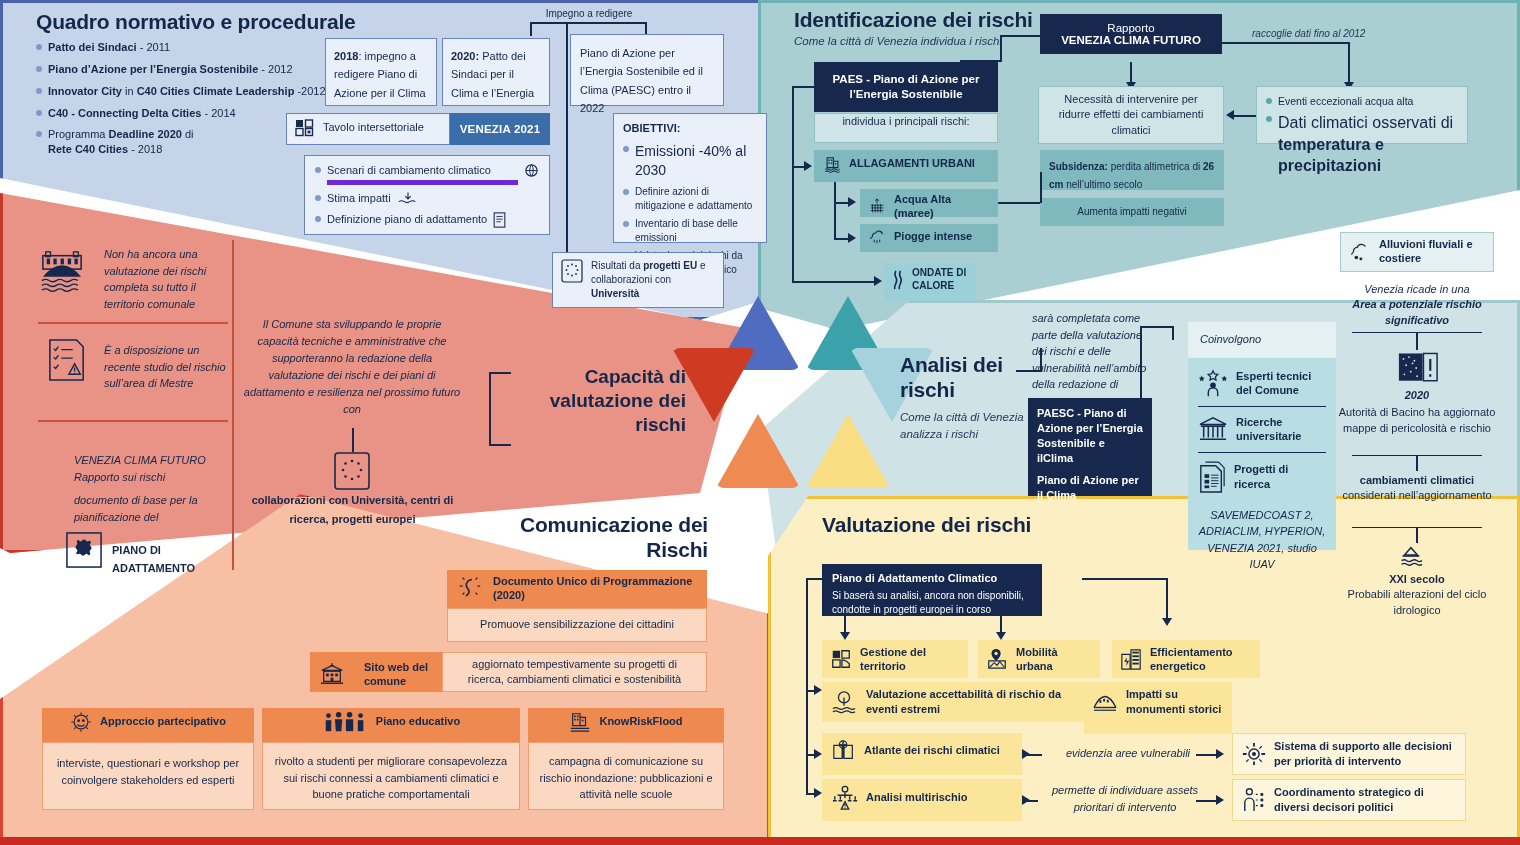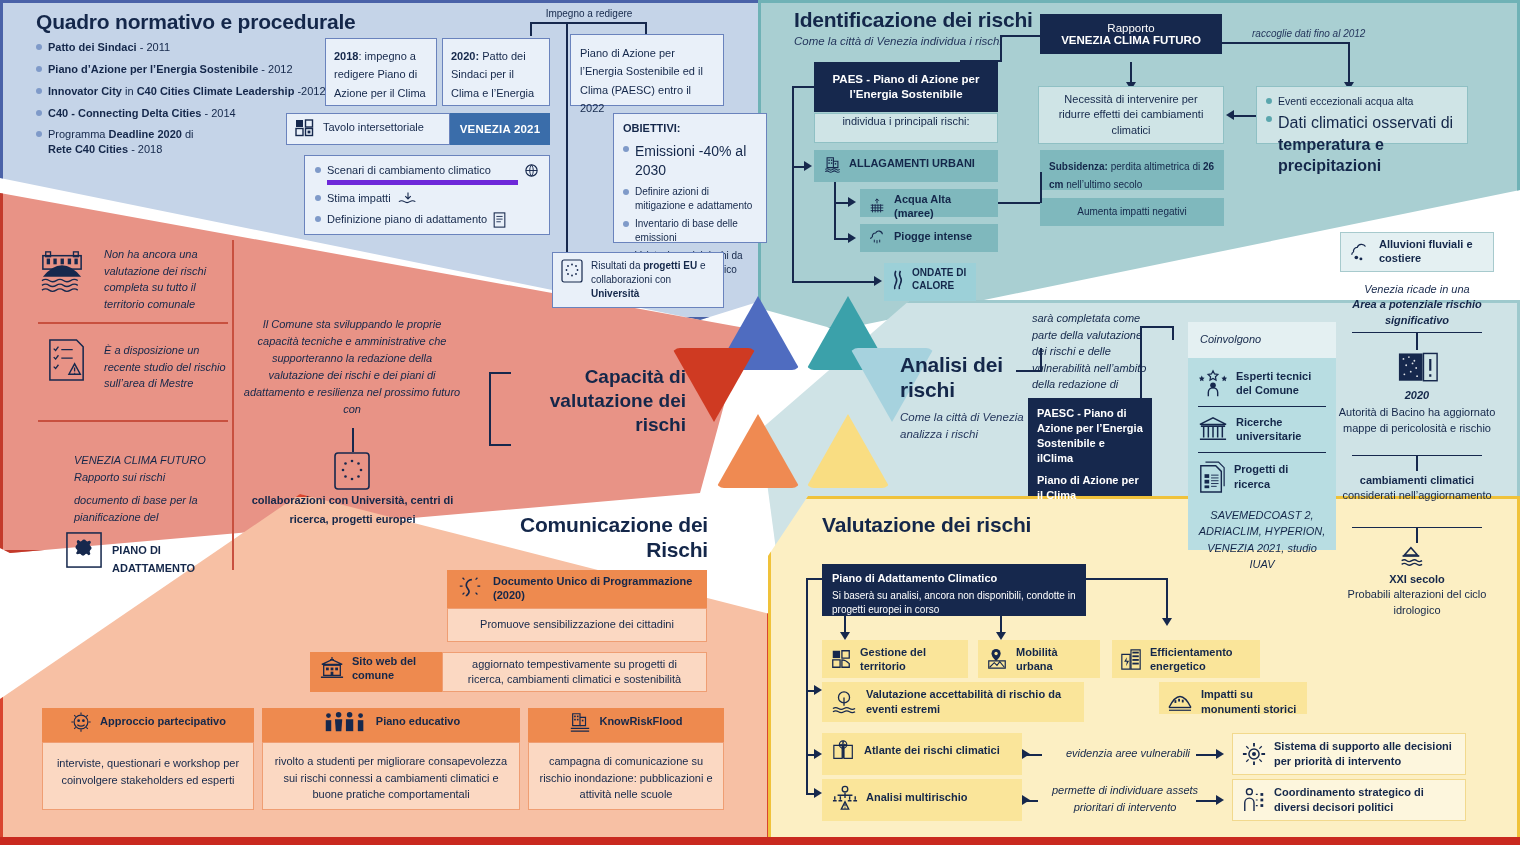--- a/index.html
+++ b/index.html
@@ -598,21 +598,21 @@
           </g>
       </svg>
       <span class="lab" style="line-height:1.3;">Documento Unico di Programmazione (2020)</span>
     </div>
   </div>
   <div class="bx obox2" style="left:447px; top:608px; width:260px; height:34px; display:flex; align-items:center; justify-content:center;">
     <span class="txt">Promuove sensibilizzazione dei cittadini</span>
   </div>
 
   <div class="bx obox" style="left:310px; top:652px; width:132px; height:40px;">
-    <div class="hdrow" style="padding:2px 10px; gap:8px;">
+    <div class="hdrow" style="padding:8px 10px; gap:20px;">
       <svg class="ic" width="24" height="26" viewBox="0 0 26 28">
         <path d="M13 2v3M11 5h4" stroke="#16284d" stroke-width="1.3"></path>
         <path d="M2 10L13 5l11 5z" fill="none" stroke="#16284d" stroke-width="1.4"></path>
         <rect x="4" y="11" width="18" height="11" fill="none" stroke="#16284d" stroke-width="1.4"></rect>
         <g fill="#16284d">
             <rect x="6.5" y="13.5" width="3" height="3"></rect>
             <rect x="11.5" y="13.5" width="3" height="3"></rect>
             <rect x="16.5" y="13.5" width="3" height="3"></rect>
             <rect x="11.5" y="18" width="3" height="4"></rect>
           </g>
@@ -682,21 +682,21 @@
     </div>
   </div>
   <div class="bx obox2" style="left:528px; top:742px; width:196px; height:68px; display:flex; align-items:flex-start; justify-content:center; padding:10px 10px;">
     <span class="txt ctr" style="line-height:1.5;">campagna di comunicazione su rischio inondazione: pubblicazioni e attività nelle scuole</span>
   </div>
 
   <div class="bx" style="left:822px; top:512px; width:220px;">
     <h1 class="sect" style="line-height:1.2;">Valutazione dei rischi</h1>
   </div>
 
-  <div class="bx navy" style="left:822px; top:564px; width:264px; height:52px; padding:7px 10px;">
+  <div class="bx navy" style="left:822px; top:564px; width:220px; height:52px; padding:7px 10px;">
     <div class="txt txt-b">Piano di Adattamento Climatico</div>
     <div class="txt-s" style="margin-top:3px; line-height:1.35;">Si baserà su analisi, ancora non disponibili, condotte in progetti europei in corso</div>
   </div>
 
   <div class="ln lnh" style="left:1082px; top:578px; width:86px;"></div>
   <div class="ln lnv" style="left:968px; top:578px; height:0;"></div>
   <div class="ln lnv" style="left:1166px; top:578px; height:42px;"></div>
   <div class="arw arw-d" style="left:1162px; top:618px;"></div>
   <div class="ln lnv" style="left:844px; top:616px; height:18px;"></div>
   <div class="arw arw-d" style="left:840px; top:632px;"></div>
@@ -754,21 +754,21 @@
     <div class="hdrow" style="padding:5px 10px; gap:10px;">
       <svg class="ic" width="24" height="26" viewBox="0 0 26 28">
         <circle cx="13" cy="9" r="6" fill="none" stroke="#16284d" stroke-width="1.4"></circle>
         <path d="M13 9v9" stroke="#16284d" stroke-width="1.4"></path>
         <path d="M1 21q3-2 6 0t6 0 6 0 6 0" fill="none" stroke="#16284d" stroke-width="1.3"></path>
         <path d="M1 24.5q3-2 6 0t6 0 6 0 6 0" fill="none" stroke="#16284d" stroke-width="1.3"></path>
       </svg>
       <span class="lab" style="line-height:1.35;">Valutazione accettabilità di rischio da eventi estremi</span>
     </div>
   </div>
-  <div class="bx ybox" style="left:1159px; top:682px; width:148px; height:32px;">
+  <div class="bx ybox" style="left:1084px; top:682px; width:148px; height:52px;">
     <div class="hdrow" style="padding:5px 8px; gap:8px;">
       <svg class="ic" width="26" height="22" viewBox="0 0 28 24">
         <path d="M2 18q6-12 12-12t12 12" fill="none" stroke="#16284d" stroke-width="1.5"></path>
         <path d="M2 18h24" stroke="#16284d" stroke-width="1.5"></path>
         <g fill="#16284d">
             <rect x="8" y="10" width="2" height="3"></rect>
             <rect x="12" y="8.5" width="2" height="3"></rect>
             <rect x="16" y="9.5" width="2" height="3"></rect>
           </g>
         <path d="M2 21h24" stroke="#16284d" stroke-width="1.3"></path>

